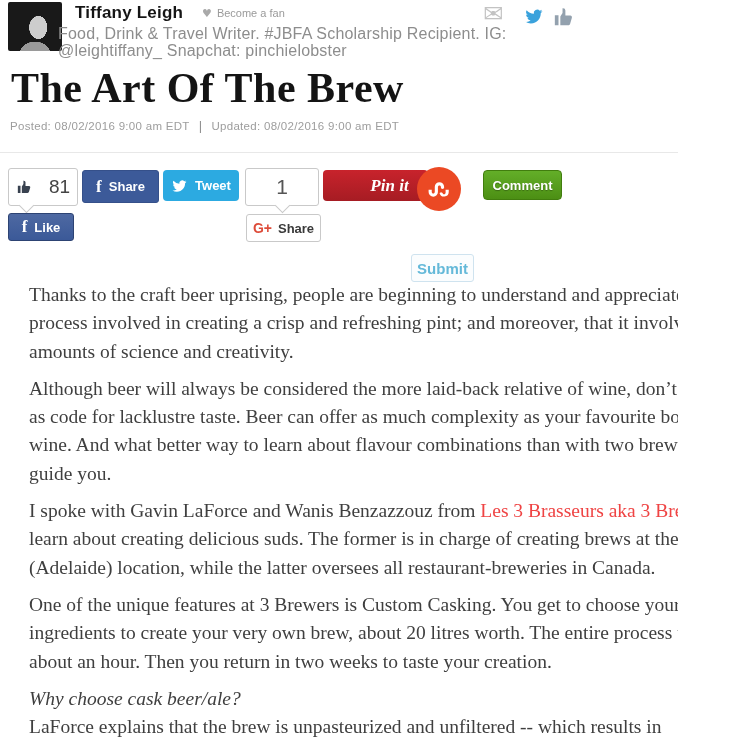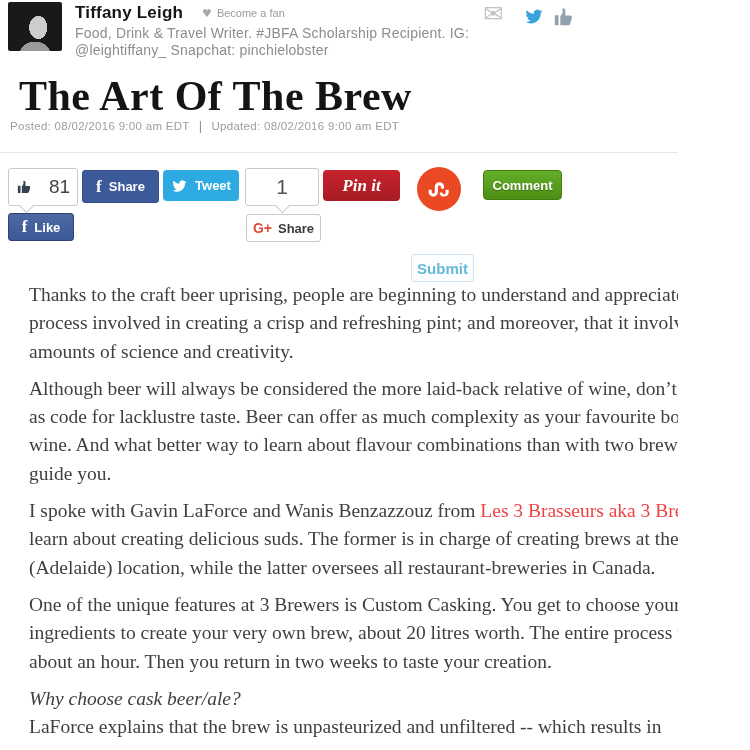--- a/index.html
+++ b/index.html
@@ -9,50 +9,50 @@
 
   
   .avatar{position:absolute;left:8px;top:2px;width:54px;height:49px;border-radius:2px;
     background:
       radial-gradient(ellipse 15px 19px at 56% 52%, #cdcdcd 0 60%, rgba(0,0,0,0) 61%),
       radial-gradient(ellipse 26px 22px at 50% 108%, #9a9a9a 0 60%, rgba(0,0,0,0) 61%),
       #191919;}
   .author-name{position:absolute;left:75px;top:3px;font-size:17px;font-weight:bold;color:#151515;letter-spacing:.2px;}
   .fan{position:absolute;left:202px;top:7px;font-size:11px;color:#9a9a9a;cursor:pointer;}
   .heart{color:#a9a9a9;font-size:11px;margin-right:5px;}
-  .bio{position:absolute;left:75px;font-size:14px;color:#8d8d8d;letter-spacing:.2px;}
+  .bio{position:absolute;left:58px;font-size:16px;color:#8d8d8d;letter-spacing:.2px;}
   .bio.l1{top:25px;} .bio.l2{top:42px;}
   .topicon{position:absolute;cursor:pointer;}
   .env{left:483px;top:0px;font-size:24px;color:#c3c3c3;}
   .bird-top{left:524px;top:8px;}
   .thumb-top{left:552px;top:6px;}
 
   
-  .title{position:absolute;left:7px;top:60px;margin:12px;font-family:"Liberation Serif",serif;
+  .title{position:absolute;left:7px;top:60px;margin:4px;font-family:"Liberation Serif",serif;
          font-weight:bold;font-size:42px;color:#141414;letter-spacing:.5px;}
   .meta{position:absolute;left:10px;top:118px;font-size:11.5px;color:#9d9d9d;letter-spacing:.3px;}
   .meta .sep{margin:0 9px;color:#8f8f8f;font-size:13px;}
   .rule{position:absolute;left:0;top:152px;width:750px;border-top:1px solid #e8e8e8;}
 
   
   .bubble{position:absolute;background:#fff;border:1px solid #c9c9c9;border-radius:3px;
           display:flex;align-items:center;justify-content:center;color:#444;}
   .like-bubble{left:8px;top:168px;width:68px;height:36px;font-size:19px;gap:16px;}
   .count-bubble{left:245px;top:168px;width:72px;height:36px;font-size:21px;color:#555;}
   .tail{position:absolute;bottom:-6px;width:10px;height:10px;background:#fff;
         border-right:1px solid #c9c9c9;border-bottom:1px solid #c9c9c9;transform:rotate(45deg);}
   .tail.left{left:12px;} .tail.center{left:31px;}
 
   .btn{position:absolute;display:flex;align-items:center;justify-content:center;gap:7px;
        color:#fff;font-weight:bold;font-size:13px;cursor:pointer;border-radius:3px;}
   .fb-share{left:82px;top:170px;width:75px;height:31px;background:#3c5a99;border:1px solid #35508a;}
   .fb-f{font-family:"Liberation Serif",serif;font-size:17px;font-weight:bold;}
   .tweet{left:163px;top:170px;width:76px;height:31px;background:#2caae1;border-radius:4px;}
   .pinit{left:323px;top:170px;width:77px;height:31px;background:linear-gradient(#c8232c,#a61c23);
-         border-radius:4px;font-family:"Liberation Serif",serif;font-style:italic;font-size:17px;}
+         border-radius:4px;font-family:"Liberation Serif",serif;font-style:italic;font-size:17px;padding-left:28px;}
   .stumble{left:417px;top:167px;width:44px;height:44px;border-radius:50%;background:#eb4924;
            display:flex;align-items:center;justify-content:center;cursor:pointer;position:absolute;}
   .comment{left:483px;top:170px;width:77px;height:28px;background:linear-gradient(#63ae28,#4c8f14);
            border:1px solid #417d0e;border-radius:4px;text-shadow:0 1px 1px rgba(0,0,0,.3);}
   .fb-like{left:8px;top:213px;width:64px;height:26px;background:linear-gradient(#4e69a2,#3b5998);
            border:1px solid #2d4373;}
   .gplus{left:246px;top:214px;width:73px;height:26px;background:#fff;border:1px solid #c9c9c9;
          color:#3a3a3a;gap:6px;}
   .gplus .glyph{color:#dd4b39;font-size:14px;font-weight:bold;}
   .submit{left:411px;top:214px;width:61px;height:26px;background:#fbfdfe;border:1px solid #cfe3ef;

